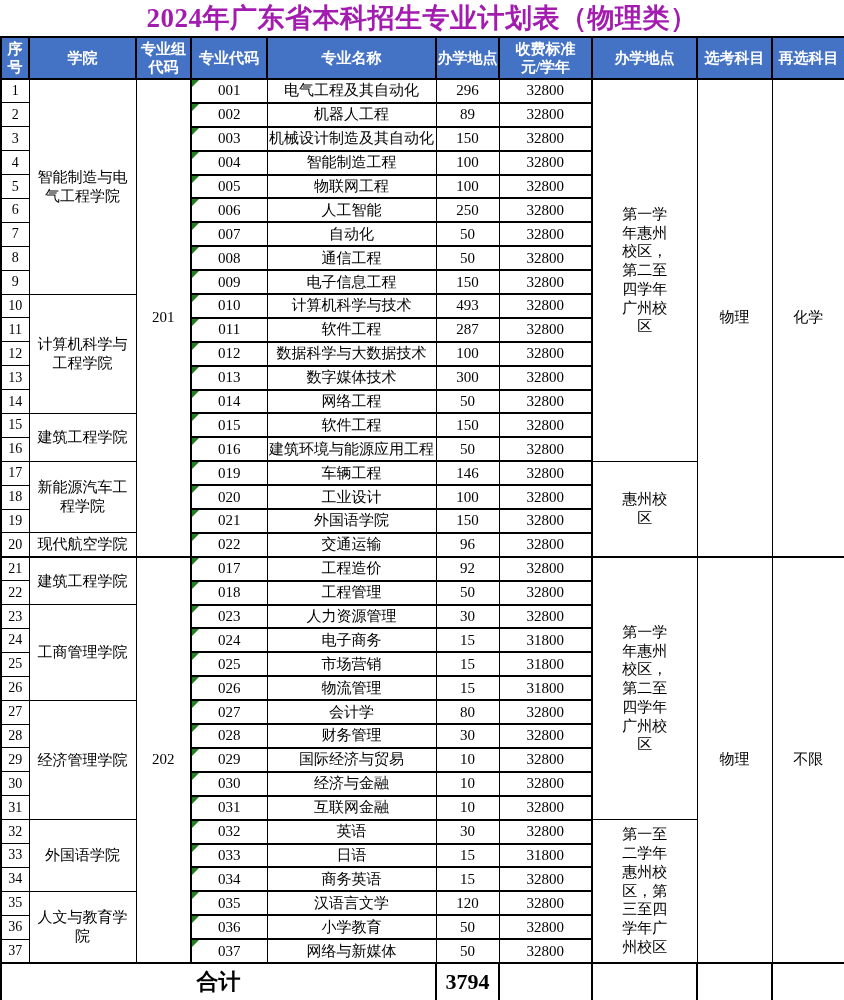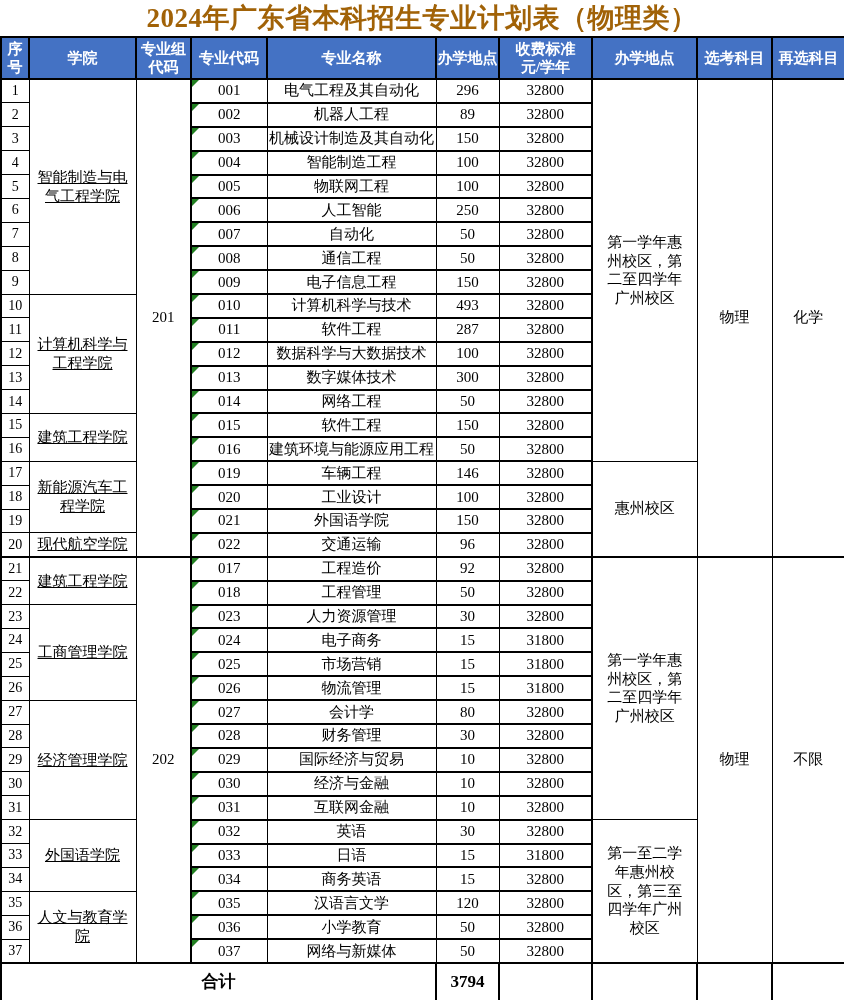--- a/index.html
+++ b/index.html
@@ -2,53 +2,53 @@
 <html style="--header_bg: #4472C4; --header_text: #ffffff; --flag_green: #217f21;"><head>
 <meta charset="utf-8">
 <style>
   html,body { margin:0; padding:0; background:#fff; }
   .page {
     width:844px; height:1000px; background:#fff; overflow:hidden;
     font-family:"Liberation Serif","DejaVu Serif",serif;
   }
   .title {
     height:36px; display:flex; align-items:center; justify-content:center;
-    font-size:27px; font-weight:bold; color:#a16207; letter-spacing:0.5px;
+    font-size:27px; font-weight:bold; color:#a21caf; letter-spacing:0.5px;
     white-space:nowrap;
   }
   table.plan {
     border-collapse:collapse; table-layout:fixed; width:844px;
     border:2px solid #000;
   }
   th {
     background:var(--header_bg,#4472C4); color:var(--header_text,#ffffff);
     font-size:15px; font-weight:bold; border:2px solid #000;
     height:40px; padding:0; line-height:1.2; white-space:pre-line;
     overflow:hidden;
   }
   td {
     border:1px solid #000; text-align:center; vertical-align:middle;
     font-size:15px; color:#000; padding:0 1px; overflow:hidden;
   }
   tr.data { height:23.9px; }
   .c-idx   { font-size:14px; }
-  .c-college { line-height:1.25;text-decoration:underline; }
+  .c-college { line-height:1.25; }
   .block   { border-top-width:2px; border-bottom-width:2px; }
   .c-code  { border-left-width:2px; position:relative;margin-left:48px; }
   .c-fee   { border-right-width:2px;text-align:center; }
   .c-name  { white-space:nowrap;font-family:Liberation Serif, serif; }
-  .c-loc   { line-height:1.25; padding:0 14px; }
+  .c-loc   { line-height:1.25; padding:0 22px; }
   .group-sep td { border-top-width:2px; }
   .tri {
     position:absolute; left:0; top:0; width:0; height:0;
     border-top:7px solid var(--flag_green,#217f21);
     border-right:7px solid transparent;
   }
   tr.total { height:38px; }
-  tr.total td { border:2px solid #000; font-weight:bold; font-size:17px; }
+  tr.total td { border:2px solid #000; font-weight:bold; font-size:22px; }
 </style>
 </head>
 <body>
 
 <div class="page">
   <div class="title">2024年广东省本科招生专业计划表（物理类）</div>
   <table class="plan">
     <colgroup>
       <col style="width:28px">
         <col style="width:107px">

